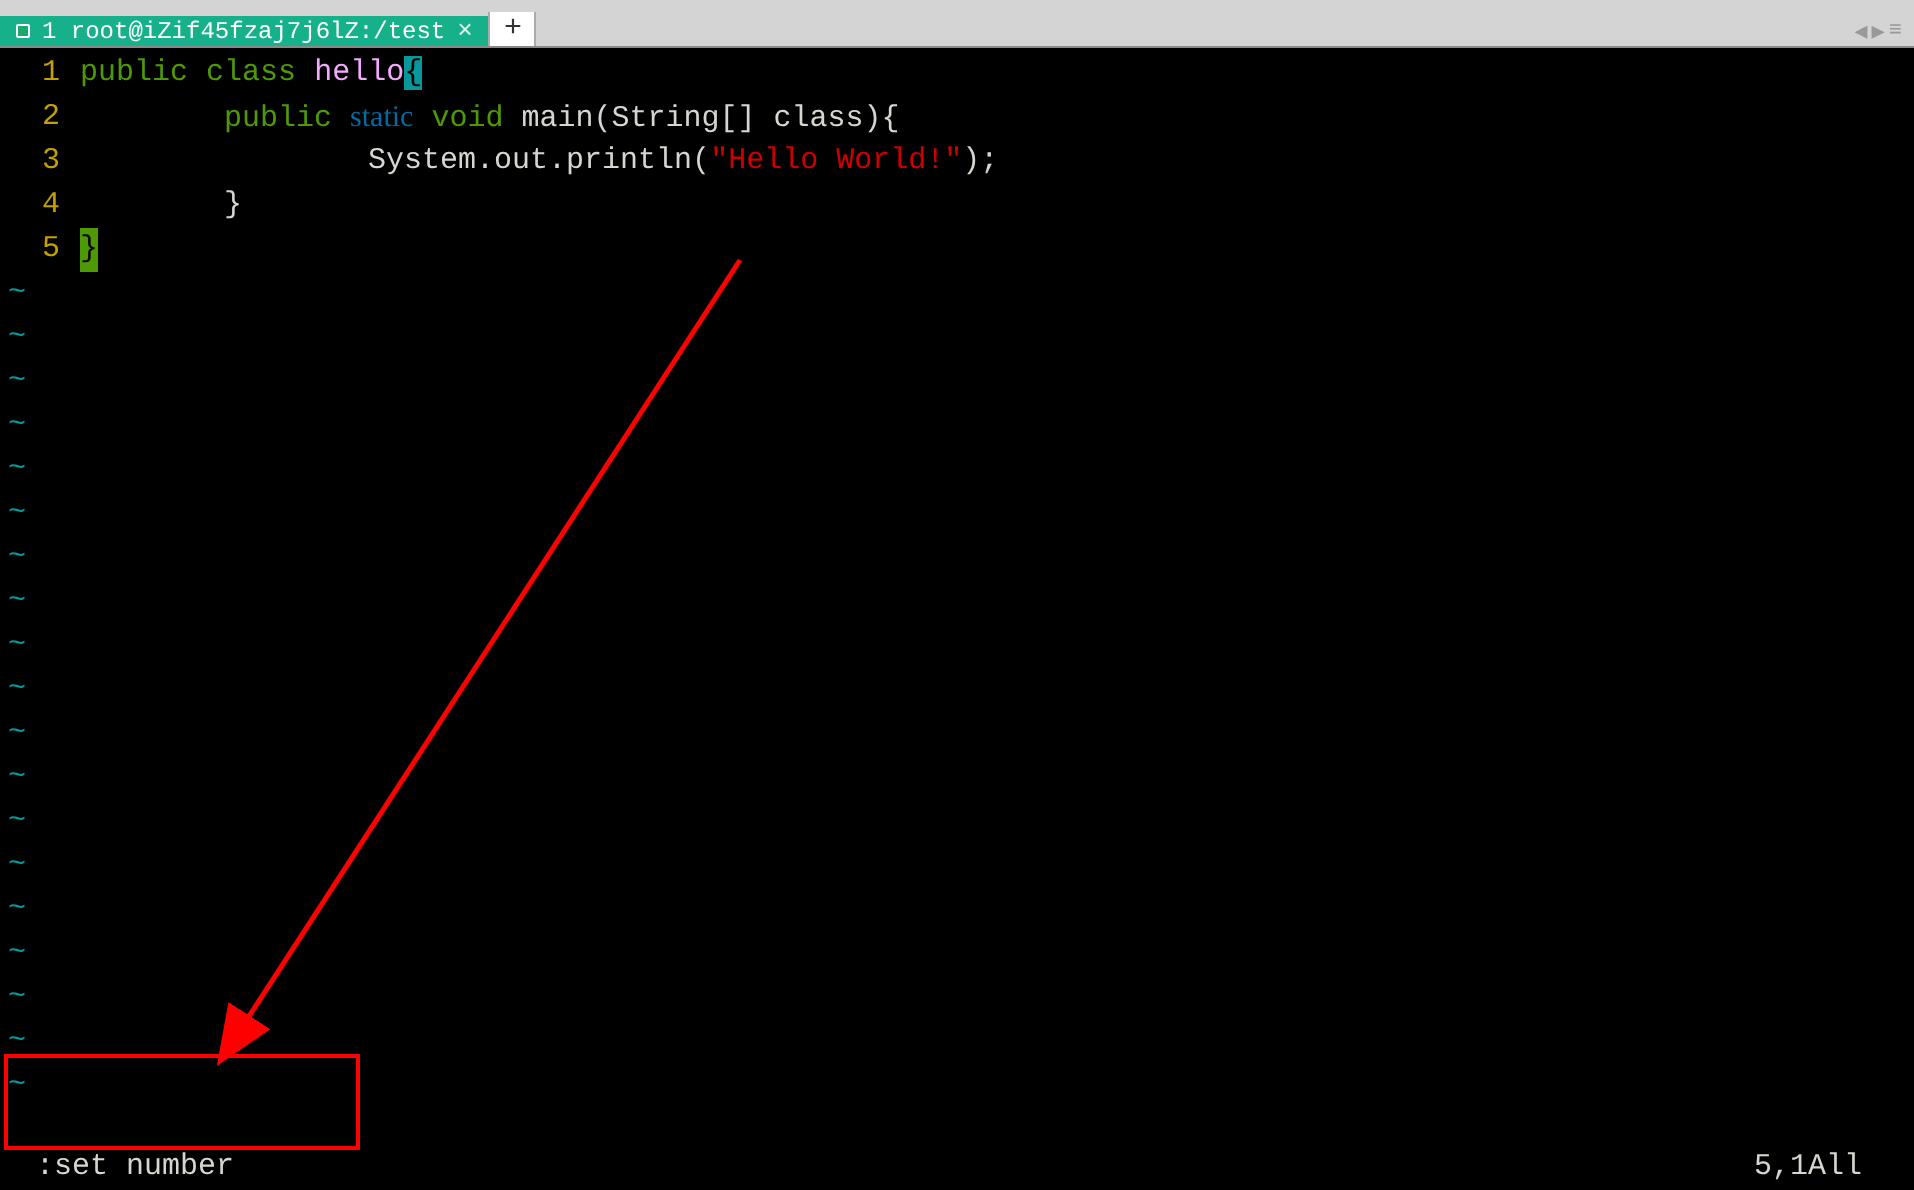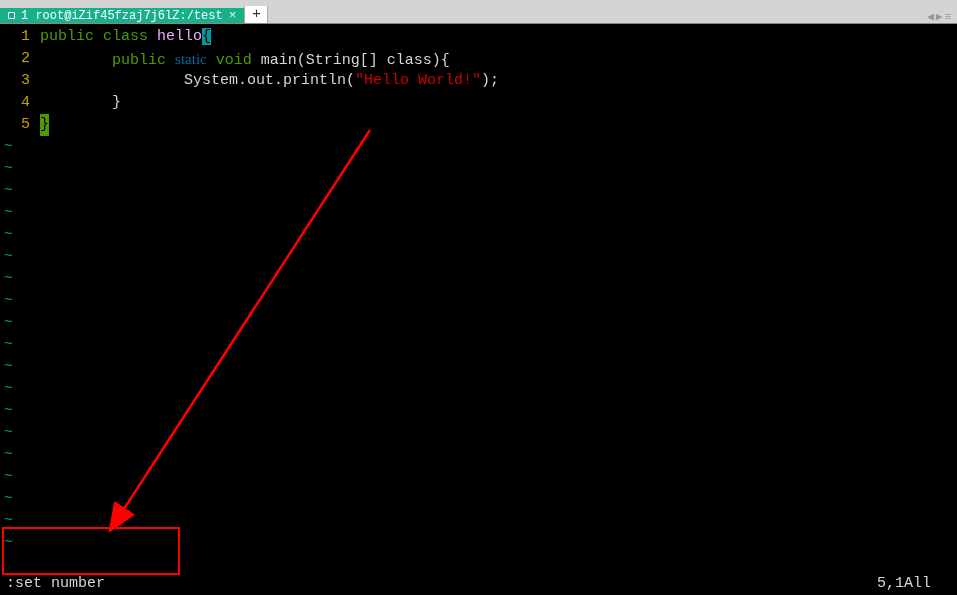--- a/index.html
+++ b/index.html
@@ -104,21 +104,21 @@
       width: 9px;
       text-align: center;
     }
     .brace-hl {
       background: #06989a;
       color: #000;
     }
     .status-bar {
       position: absolute;
       bottom: 0;
-      left: 0;
+      left: 12px;
       right: 0;
       height: 22px;
       line-height: 22px;
       color: #d3d7cf;
       background: #000;
       display: flex;
       padding: 0 6px;
       font-size: 15px;
     }
     .status-left { flex: 0 0 auto; }

